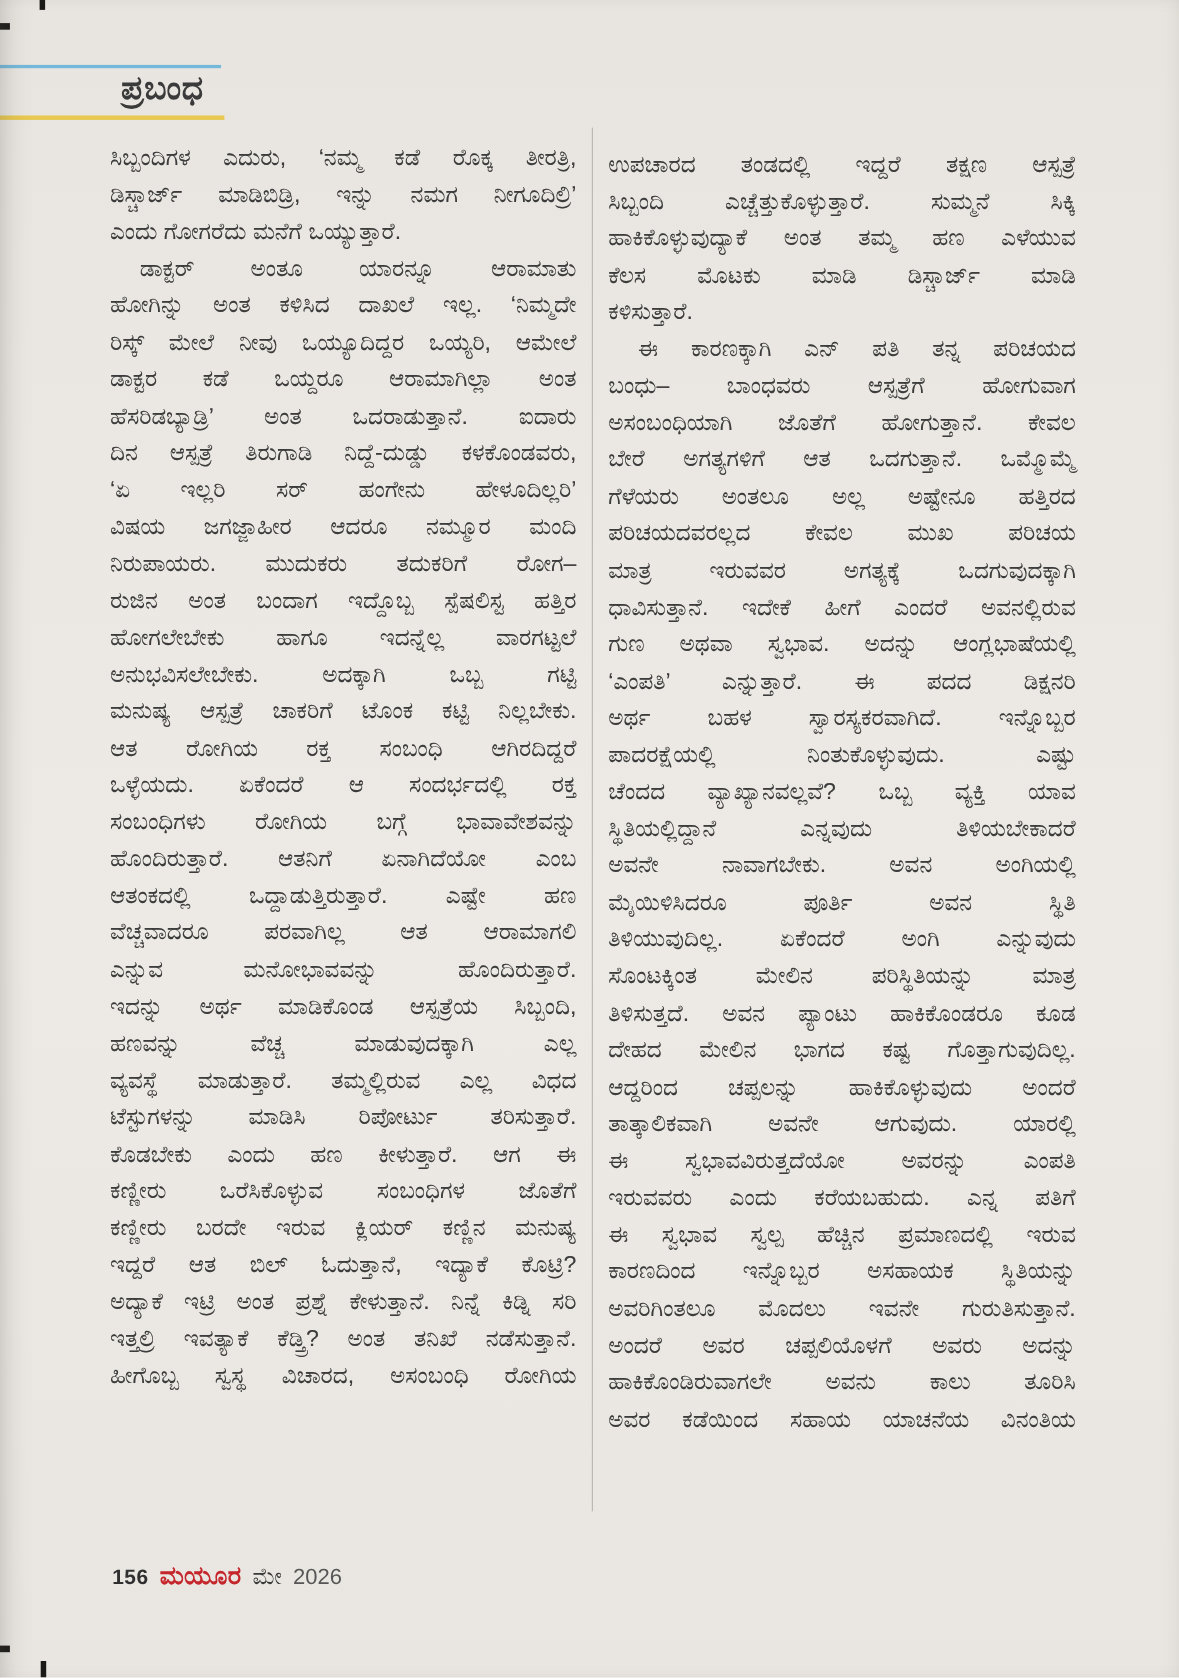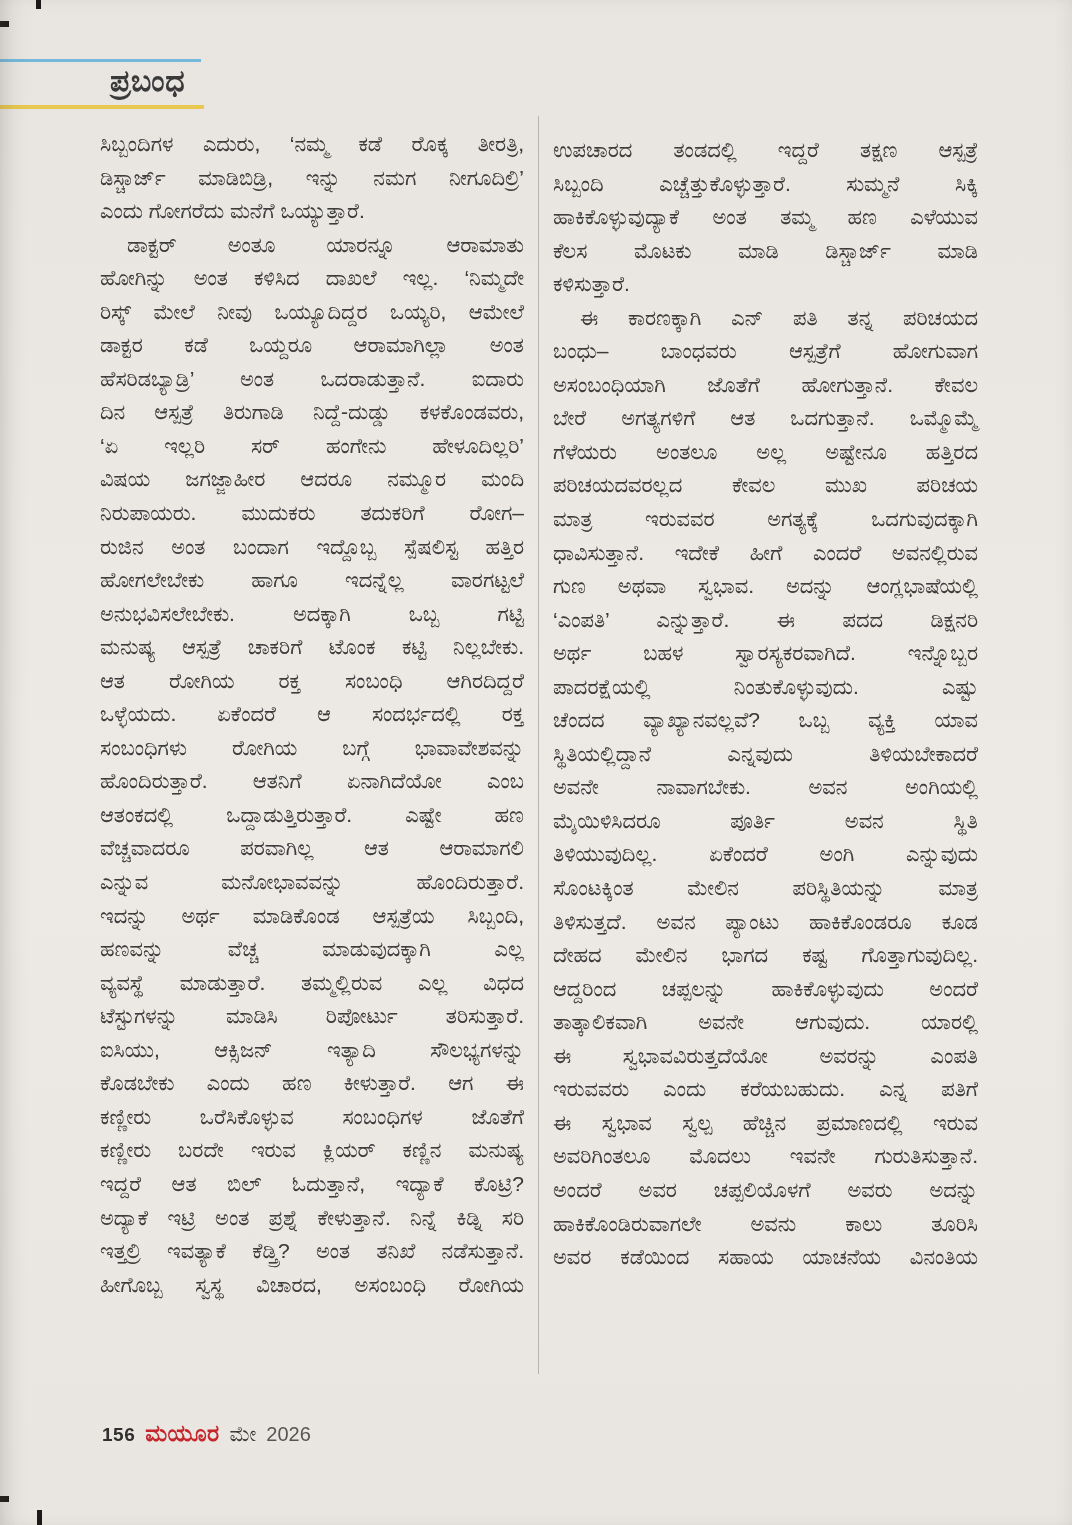--- a/index.html
+++ b/index.html
@@ -86,21 +86,20 @@
       <div class="line">ಒಳ್ಳೆಯದು. ಏಕೆಂದರೆ ಆ ಸಂದರ್ಭದಲ್ಲಿ ರಕ್ತ</div>
       <div class="line">ಸಂಬಂಧಿಗಳು ರೋಗಿಯ ಬಗ್ಗೆ ಭಾವಾವೇಶವನ್ನು</div>
       <div class="line">ಹೊಂದಿರುತ್ತಾರೆ. ಆತನಿಗೆ ಏನಾಗಿದೆಯೋ ಎಂಬ</div>
       <div class="line">ಆತಂಕದಲ್ಲಿ ಒದ್ದಾಡುತ್ತಿರುತ್ತಾರೆ. ಎಷ್ಟೇ ಹಣ</div>
       <div class="line">ವೆಚ್ಚವಾದರೂ ಪರವಾಗಿಲ್ಲ ಆತ ಆರಾಮಾಗಲಿ</div>
       <div class="line">ಎನ್ನುವ ಮನೋಭಾವವನ್ನು ಹೊಂದಿರುತ್ತಾರೆ.</div>
       <div class="line">ಇದನ್ನು ಅರ್ಥ ಮಾಡಿಕೊಂಡ ಆಸ್ಪತ್ರೆಯ ಸಿಬ್ಬಂದಿ,</div>
       <div class="line">ಹಣವನ್ನು ವೆಚ್ಚ ಮಾಡುವುದಕ್ಕಾಗಿ ಎಲ್ಲ</div>
       <div class="line">ವ್ಯವಸ್ಥೆ ಮಾಡುತ್ತಾರೆ. ತಮ್ಮಲ್ಲಿರುವ ಎಲ್ಲ ವಿಧದ</div>
       <div class="line">ಟೆಸ್ಟುಗಳನ್ನು ಮಾಡಿಸಿ ರಿಪೋರ್ಟು ತರಿಸುತ್ತಾರೆ.</div>
-      <div class="line">ಐಸಿಯು, ಆಕ್ಸಿಜನ್ ಇತ್ಯಾದಿ ಸೌಲಭ್ಯಗಳನ್ನು</div>
       <div class="line">ಕೊಡಬೇಕು ಎಂದು ಹಣ ಕೀಳುತ್ತಾರೆ. ಆಗ ಈ</div>
       <div class="line">ಕಣ್ಣೀರು ಒರೆಸಿಕೊಳ್ಳುವ ಸಂಬಂಧಿಗಳ ಜೊತೆಗೆ</div>
       <div class="line">ಕಣ್ಣೀರು ಬರದೇ ಇರುವ ಕ್ಲಿಯರ್ ಕಣ್ಣಿನ ಮನುಷ್ಯ</div>
       <div class="line">ಇದ್ದರೆ ಆತ ಬಿಲ್ ಓದುತ್ತಾನೆ, ಇದ್ಯಾಕೆ ಕೊಟ್ರಿ?</div>
       <div class="line">ಅದ್ಯಾಕೆ ಇಟ್ರಿ ಅಂತ ಪ್ರಶ್ನೆ ಕೇಳುತ್ತಾನೆ. ನಿನ್ನೆ ಕಿಡ್ನಿ ಸರಿ</div>
       <div class="line">ಇತ್ತಲ್ರಿ ಇವತ್ಯಾಕೆ ಕೆಡ್ತ್ರಿ? ಅಂತ ತನಿಖೆ ನಡೆಸುತ್ತಾನೆ.</div>
       <div class="line">ಹೀಗೊಬ್ಬ ಸ್ವಸ್ಥ ವಿಚಾರದ, ಅಸಂಬಂಧಿ ರೋಗಿಯ</div>
     </div>
   <div class="col-divider"></div>
   <div class="col col-right">
@@ -127,20 +126,21 @@
       <div class="line">ಮೈಯಿಳಿಸಿದರೂ ಪೂರ್ತಿ ಅವನ ಸ್ಥಿತಿ</div>
       <div class="line">ತಿಳಿಯುವುದಿಲ್ಲ. ಏಕೆಂದರೆ ಅಂಗಿ ಎನ್ನುವುದು</div>
       <div class="line">ಸೊಂಟಕ್ಕಿಂತ ಮೇಲಿನ ಪರಿಸ್ಥಿತಿಯನ್ನು ಮಾತ್ರ</div>
       <div class="line">ತಿಳಿಸುತ್ತದೆ. ಅವನ ಪ್ಯಾಂಟು ಹಾಕಿಕೊಂಡರೂ ಕೂಡ</div>
       <div class="line">ದೇಹದ ಮೇಲಿನ ಭಾಗದ ಕಷ್ಟ ಗೊತ್ತಾಗುವುದಿಲ್ಲ.</div>
       <div class="line">ಆದ್ದರಿಂದ ಚಪ್ಪಲನ್ನು ಹಾಕಿಕೊಳ್ಳುವುದು ಅಂದರೆ</div>
       <div class="line">ತಾತ್ಕಾಲಿಕವಾಗಿ ಅವನೇ ಆಗುವುದು. ಯಾರಲ್ಲಿ</div>
       <div class="line">ಈ ಸ್ವಭಾವವಿರುತ್ತದೆಯೋ ಅವರನ್ನು ಎಂಪತಿ</div>
       <div class="line">ಇರುವವರು ಎಂದು ಕರೆಯಬಹುದು. ಎನ್ನ ಪತಿಗೆ</div>
       <div class="line">ಈ ಸ್ವಭಾವ ಸ್ವಲ್ಪ ಹೆಚ್ಚಿನ ಪ್ರಮಾಣದಲ್ಲಿ ಇರುವ</div>
+      <div class="line">ಕಾರಣದಿಂದ ಇನ್ನೊಬ್ಬರ ಅಸಹಾಯಕ ಸ್ಥಿತಿಯನ್ನು</div>
       <div class="line">ಅವರಿಗಿಂತಲೂ ಮೊದಲು ಇವನೇ ಗುರುತಿಸುತ್ತಾನೆ.</div>
       <div class="line">ಅಂದರೆ ಅವರ ಚಪ್ಪಲಿಯೊಳಗೆ ಅವರು ಅದನ್ನು</div>
       <div class="line">ಹಾಕಿಕೊಂಡಿರುವಾಗಲೇ ಅವನು ಕಾಲು ತೂರಿಸಿ</div>
       <div class="line">ಅವರ ಕಡೆಯಿಂದ ಸಹಾಯ ಯಾಚನೆಯ ವಿನಂತಿಯ</div>
     </div>
 
   <div class="footer">
     <span class="pageno">156</span>
     <span class="logo">ಮಯೂರ</span>
     <span class="month">ಮೇ</span>

